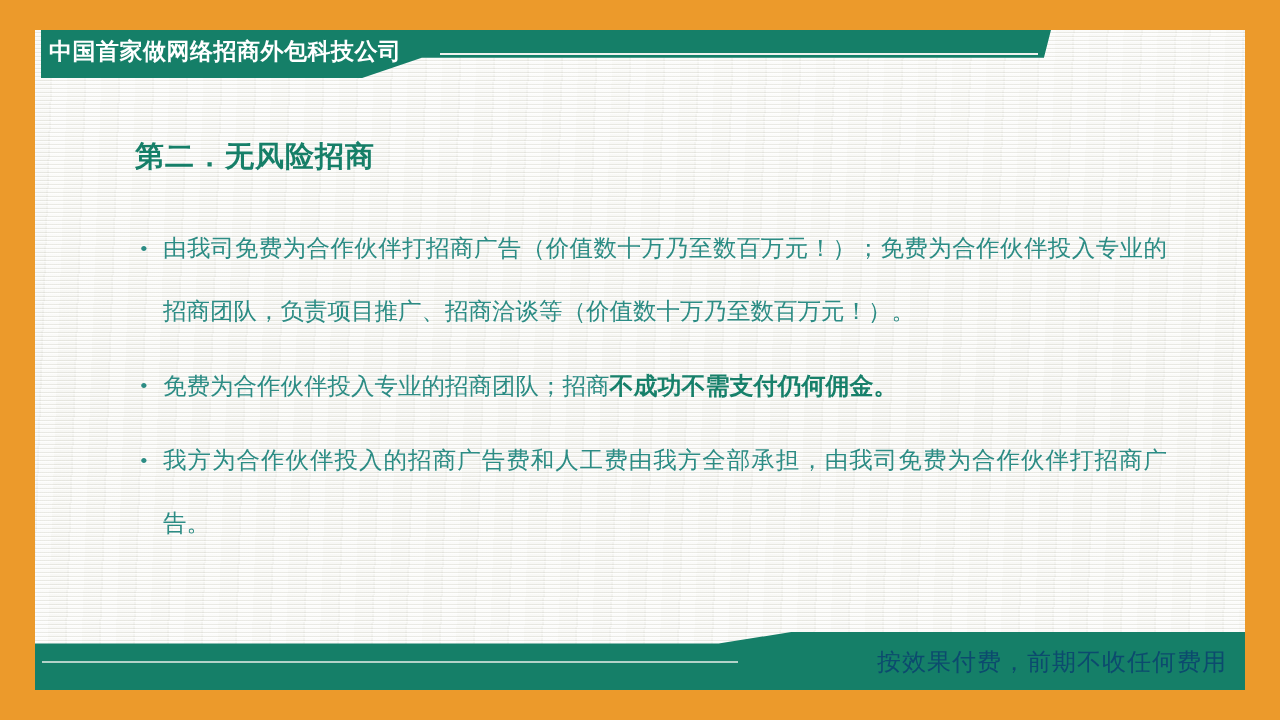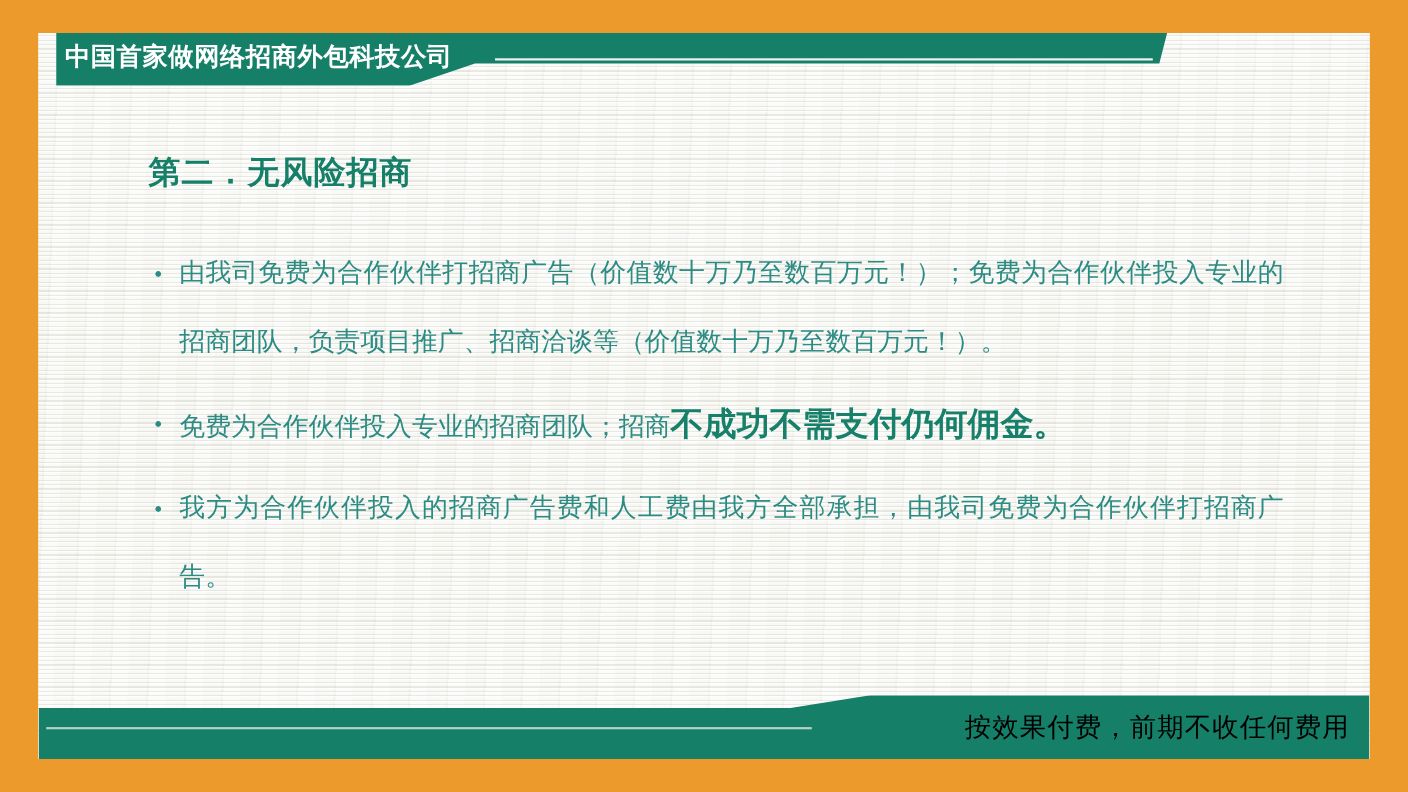--- a/index.html
+++ b/index.html
@@ -47,21 +47,21 @@
         rgba(214,214,206,0.35) 17px,
         rgba(214,214,206,0.35) 19px,
         rgba(255,255,255,0.45) 19px,
         rgba(255,255,255,0.45) 34px),
       linear-gradient(180deg, #f4f4f0 0%, #eeeee8 55%, #f3f3ef 100%);
   }
 
   
   .header {
     position: absolute;
-    left: 51px;
+    left: 41px;
     top: 30px;
     width: 1010px;
     height: 48px;
   }
   .header-band {
     position: absolute;
     inset: 0;
     background: #157f68;
     -webkit-clip-path: polygon(
         0 0, 100% 0, 99.3% 58%, 37.7% 58%, 31.8% 100%, 0 100%);
@@ -132,21 +132,21 @@
     left: 3px;
     top: 0;
     line-height: 63px;
     font-size: 22px;
     color: #2c8c84;
   }
   .bullet .strong {
     font-family: "Liberation Sans", sans-serif;
     font-weight: bold;
     color: #17806a;
-    font-size: 30px;
+    font-size: 24px;
     margin-top: 35px;
   }
 
   
   .footer {
     position: absolute;
     left: 35px;
     top: 632px;
     width: 1210px;
     height: 58px;
@@ -168,21 +168,21 @@
     height: 2px;
     background: #cfe0da;
     opacity: 0.85;
   }
   .footer-text {
     position: absolute;
     right: 18px;
     top: 8px;
     height: 44px;
     line-height: 44px;
-    color: #000000;
+    color: #0c4a6e;
     font-size: 24px;
     letter-spacing: 1px;
     white-space: nowrap;
     font-family: "Liberation Sans", sans-serif;
   }
 </style>
 </head>
 <body>
 
 <div class="slide">

